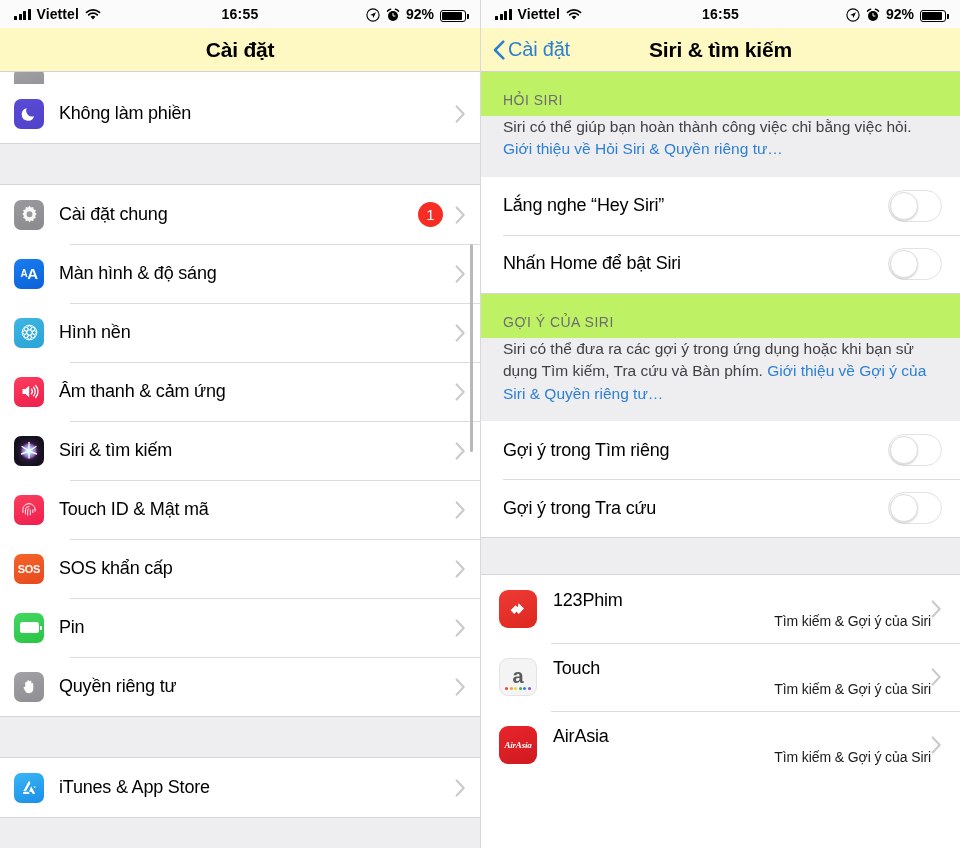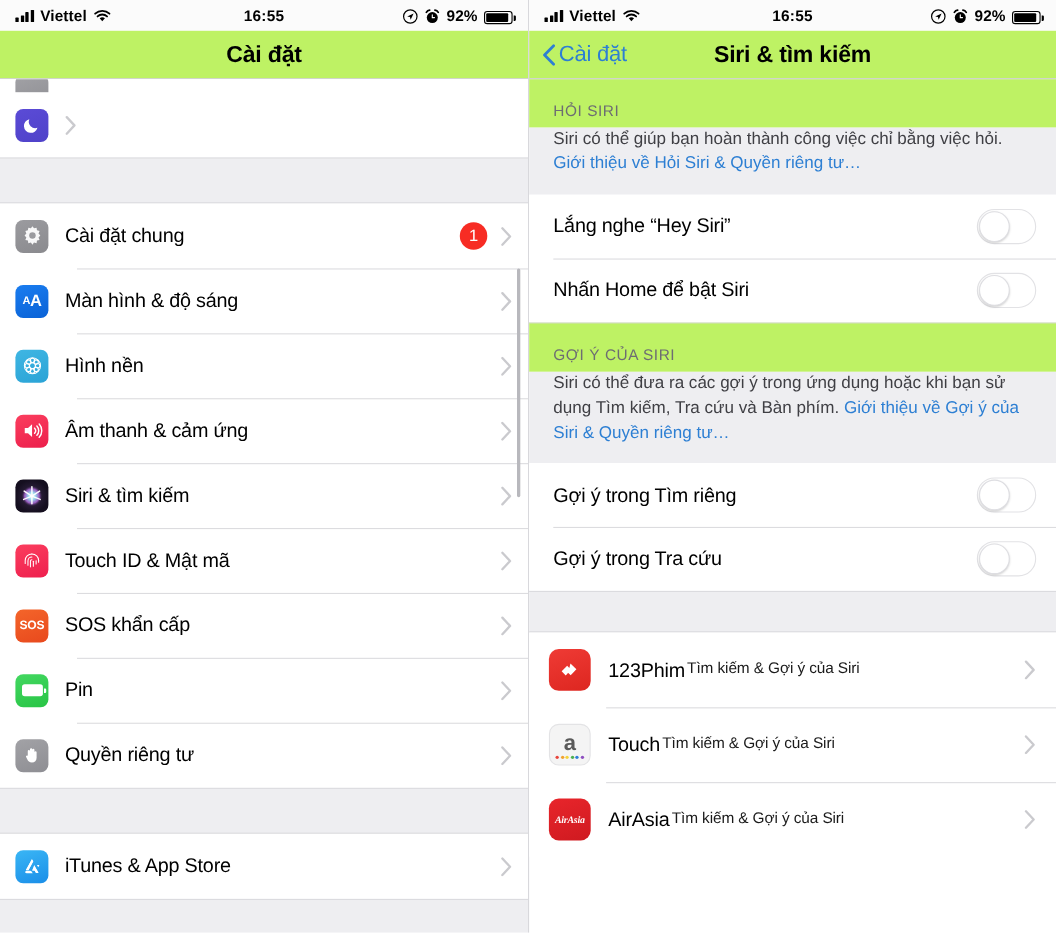--- a/index.html
+++ b/index.html
@@ -37,21 +37,21 @@
     position: relative; padding: 1.3px;
   }
   .sb-batt::after {
     content:''; position: absolute; right: -3.6px; top: 3.2px;
     width: 2px; height: 4.5px; background: #000; border-radius: 0 1px 1px 0;
   }
   .sb-batt span { display: block; height: 100%; width: 92%; background: #000; border-radius: 1px; }
 
   
   .navbar {
-    height: 44px; background: #bef264; position: relative;
+    height: 44px; background: #fef9c3; position: relative;
     display: flex; align-items: center; padding: 0 12px;
     border-bottom: 1px solid #d2d2d6;
   }
   .nav-title {
     position: absolute; left: 0; right: 0; text-align: center;
     font-size: 21px; font-weight: 700; color: #000; letter-spacing: -.2px;
   }
   .nav-back { display: flex; align-items: center; gap: 3px; z-index: 2; cursor: pointer; }
   .nav-back .chev { width: 12px; height: 20px; }
   .nav-back-label { font-size: 20px; color: #2d7fd3; letter-spacing: -.2px; }
@@ -126,21 +126,21 @@
     height: 68px; display: flex; align-items: center; background: #fff;
     padding: 0 18px 0 18px; position: relative; cursor: pointer;
   }
   .app-row + .app-row::before {
     content:''; position: absolute; left: 70px; right: 0; top: 0; height: 1px; background: #dcdcdf;
   }
   .app-icon {
     width: 38px; height: 38px; border-radius: 9px; flex: 0 0 38px; margin-right: 16px;
     display: flex; align-items: center; justify-content: center; overflow: hidden; position: relative;
   }
-  .app-text { flex: 1; display: flex; flex-direction: row; gap: 2px; }
+  .app-text { flex: 1; display: flex; flex-direction: column; gap: 2px; }
   .app-name { font-size: 18px; color: #000; letter-spacing: -.2px; }
   .app-sub { font-size: 14px; color: #1a1a1a; letter-spacing: -.1px; text-align: right; }
 
   
   .ic-dnd { background: linear-gradient(160deg,#5b4bd6,#4f42c9); }
   .ic-gear { background: linear-gradient(160deg,#9b9b9f,#8a8a8e); }
   .ic-aa   { background: linear-gradient(160deg,#1a7df0,#0a62d6); }
   .ic-wall { background: linear-gradient(160deg,#3fb6e3,#2aa3d6); }
   .ic-snd  { background: linear-gradient(160deg,#fb3e5e,#ec1f4c); }
   .ic-siri { background: radial-gradient(circle at 50% 50%, #3a2b4d 0%, #150f1f 70%); }
@@ -216,20 +216,21 @@
           <div class="row-icon ic-priv"></div>
         </div>
       </div>
 
       <div class="row row-59">
         <div class="row-icon ic-dnd">
           <svg width="19" height="19" viewBox="0 0 20 20">
               <path d="M14.8 12.8A6.2 6.2 0 0 1 7 4.6a6.6 6.6 0 1 0 7.8 8.2Z" fill="#fff"></path>
             </svg>
         </div>
+        <div class="row-label">Không làm phiền</div>
         <svg class="chevron" viewBox="0 0 10 17">
             <path d="M1.4 1.4 L8 8.5 L1.4 15.6" stroke="#b9b9be" stroke-width="2" fill="none" stroke-linecap="round" stroke-linejoin="round"></path>
           </svg>
       </div>
 
       <div class="gap" style="height:42px;"></div>
 
       <div class="row row-59">
         <div class="row-icon ic-gear">
           <svg width="21" height="21" viewBox="0 0 24 24">

